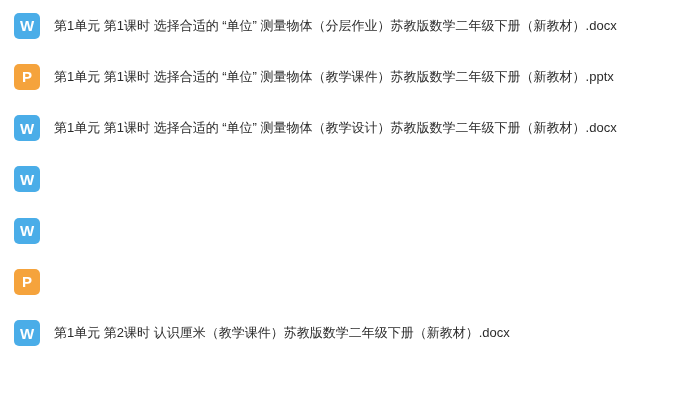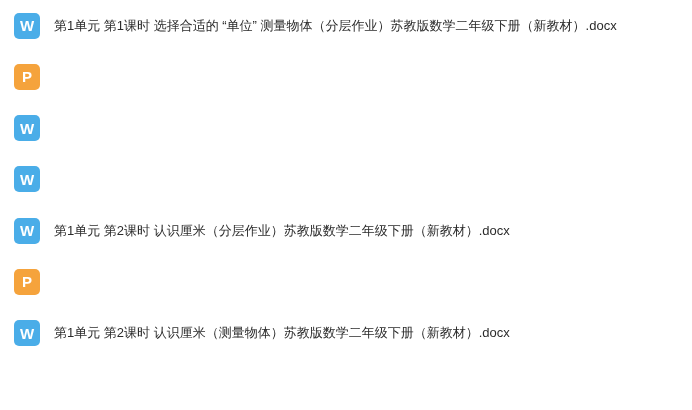--- a/index.html
+++ b/index.html
@@ -60,31 +60,32 @@
 </head>
 <body>
 
 <div id="file-list">
     <div class="file-row">
       <div class="file-icon icon-word">W</div>
       <div class="file-name">第1单元 第1课时 选择合适的 “单位” 测量物体（分层作业）苏教版数学二年级下册（新教材）.docx</div>
     </div>
     <div class="file-row">
       <div class="file-icon icon-ppt">P</div>
+      <div class="file-name">第1单元 第1课时 选择合适的 “单位” 测量物体（教学课件）苏教版数学二年级下册（新教材）.pptx</div>
+    </div>
+    <div class="file-row">
+      <div class="file-icon icon-word">W</div>
+      <div class="file-name">第1单元 第1课时 选择合适的 “单位” 测量物体（教学设计）苏教版数学二年级下册（新教材）.docx</div>
     </div>
     <div class="file-row">
       <div class="file-icon icon-word">W</div>
     </div>
     <div class="file-row">
       <div class="file-icon icon-word">W</div>
     </div>
     <div class="file-row">
-      <div class="file-icon icon-word">W</div>
-      <div class="file-name">第1单元 第2课时 认识厘米（分层作业）苏教版数学二年级下册（新教材）.docx</div>
-    </div>
-    <div class="file-row">
       <div class="file-icon icon-ppt">P</div>
     </div>
     <div class="file-row">
       <div class="file-icon icon-word">W</div>
-      <div class="file-name">第1单元 第2课时 认识厘米（测量物体）苏教版数学二年级下册（新教材）.docx</div>
+      <div class="file-name">第1单元 第2课时 认识厘米（教学课件）苏教版数学二年级下册（新教材）.docx</div>
     </div>
   </div>
 
 </body></html>

